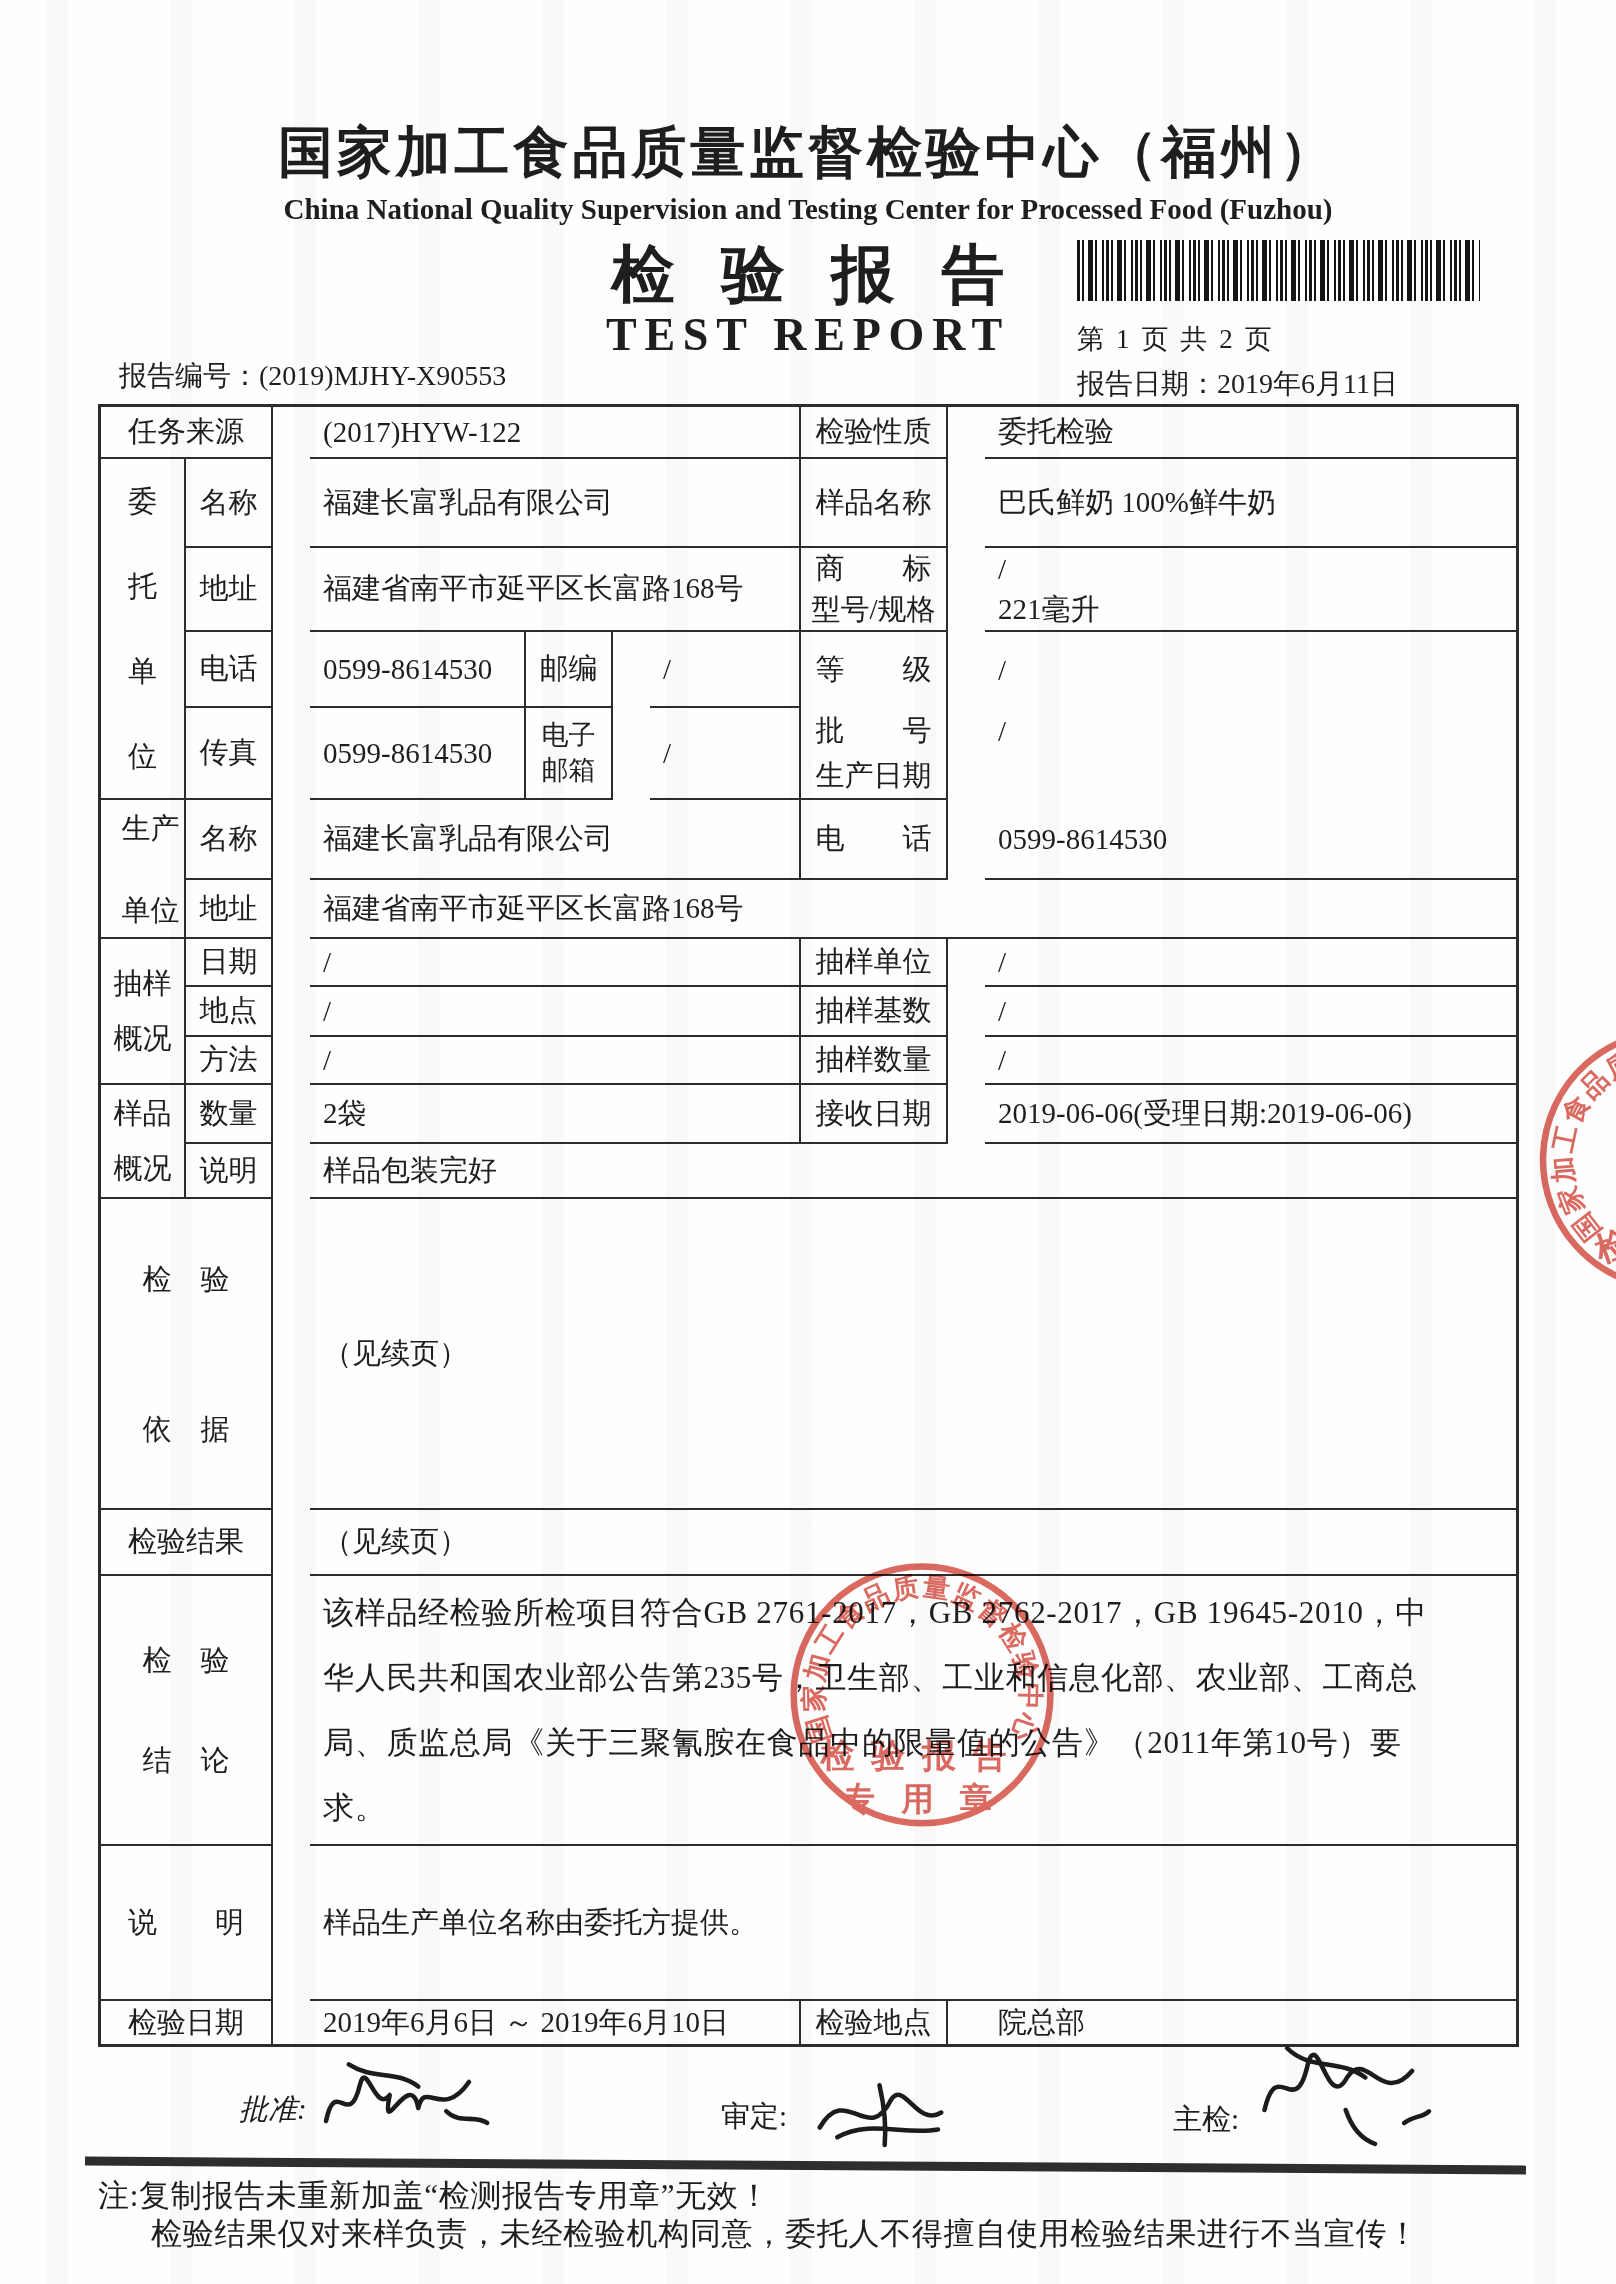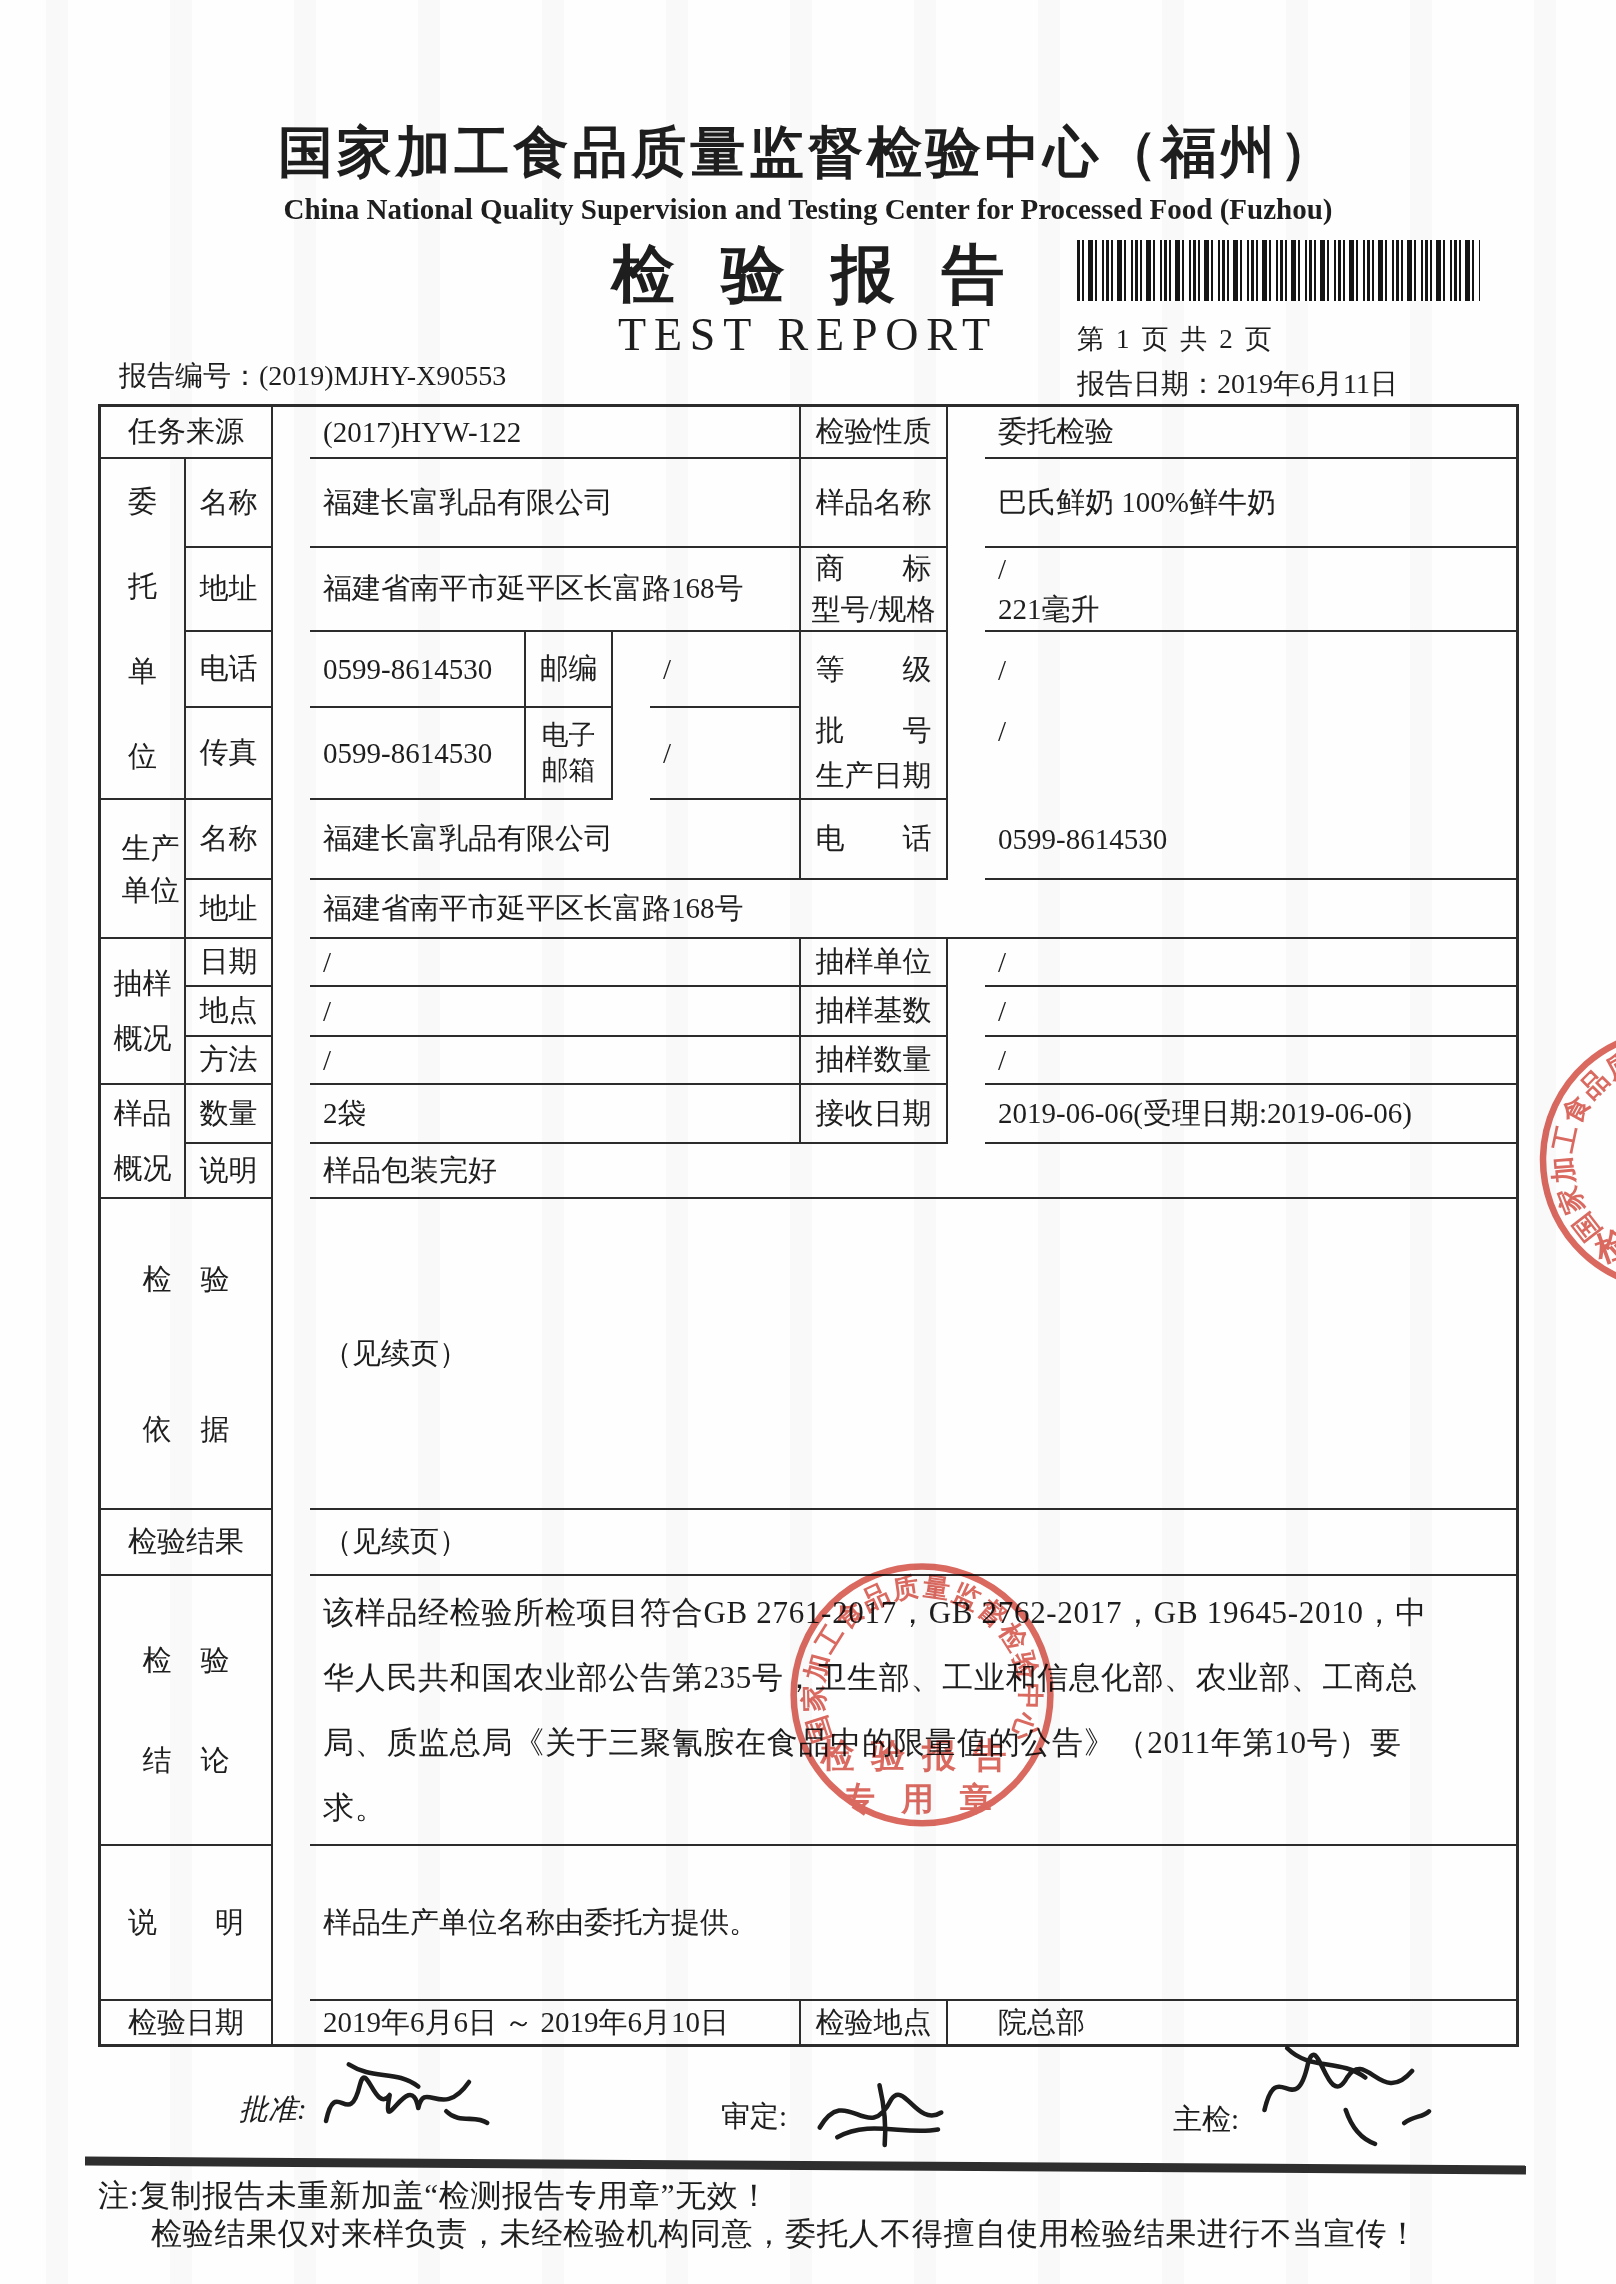--- a/index.html
+++ b/index.html
@@ -11,21 +11,21 @@
   }
   .page::before{
     content:""; position:absolute; inset:0; pointer-events:none;
     background:repeating-linear-gradient(90deg, rgba(0,0,0,0.00) 0 46px, rgba(0,0,0,0.018) 46px 68px, rgba(0,0,0,0.00) 68px 124px);
   }
   .abs{position:absolute;}
   
   .org-cn{left:0; top:116px; width:1616px; text-align:center; font-size:55px; font-weight:bold; letter-spacing:3.9px;}
   .org-en{left:0; top:193px; width:1616px; text-align:center; font-size:29px; font-weight:bold; letter-spacing:0px;}
   .title-cn{left:0; top:232px; width:1616px; text-align:center; font-size:63px; font-weight:bold; letter-spacing:47px; text-indent:47px;}
-  .title-en{left:0; top:308px; width:1616px; text-align:center; font-size:46px; font-weight:normal; letter-spacing:7.8px;}
+  .title-en{left:0; top:308px; width:1616px; text-align:center; font-size:46px; font-weight:bold; letter-spacing:7.8px;}
   .barcode{left:1077px; top:240px; width:403px; height:61px;
     background:repeating-linear-gradient(90deg,
       #151515 0 3.3px, #fff 3.3px 5.2px,
       #151515 5.2px 6.5px, #fff 6.5px 11px,
       #151515 11px 16.3px, #fff 16.3px 18px,
       #151515 18px 20px, #fff 20px 25.4px,
       #151515 25.4px 27px, #fff 27px 29px);
   }
   .page-info{left:1077px; top:321px; width:403px; font-size:27px; letter-spacing:2.6px;}
   .report-no{left:119px; top:357px; font-size:28px;}
@@ -37,21 +37,21 @@
     display:grid; box-sizing:border-box;
     grid-template-columns:85px 87px 253px 87px 188px 147px 571px;
     grid-template-rows:52px 89px 42px 42px 76px 46px 46px 80px 59px 48px 50px 48px 59px 55px 311px 66px 270px 155px 46px;
     border:3.3px solid #2c2c2c;
     font-size:29px;
   }
   .c{border-right:2px solid #2c2c2c; border-bottom:2px solid #2c2c2c; box-sizing:border-box; display:flex; min-width:0;}
   .lab{align-items:center; justify-content:center; text-align:center; white-space:pre-line;}
   .val{align-items:center; padding:0 13px; text-align:left;margin-left:37px;}
   .nb{border-bottom:none;}
-  .lh130{line-height:85px;} .lh95{line-height:42px;padding-left:16px;} .lh85{line-height:55px;} .lh56{line-height:35px; font-size:27px;}
+  .lh130{line-height:85px;} .lh95{line-height:82px;padding-left:16px;} .lh85{line-height:55px;} .lh56{line-height:35px; font-size:27px;}
   .basisLab{line-height:50px;} .conclLab{line-height:50px;}
   .concl .inner{max-width:1127px; line-height:65px; letter-spacing:0.7px; font-size:31px;}
   
   .stamps{left:0; top:0; width:1616px; height:2284px; pointer-events:none; mix-blend-mode:multiply; opacity:.88;}
   
   .sig-label{font-size:29px;}
   .bottom-rule{left:85px; top:2161px; width:1441px; height:8.5px; background:#2e2e2e; transform:rotate(0.35deg);}
   .note1{left:98px; top:2175px; font-size:31px; letter-spacing:0.7px;}
   .note2{left:151px; top:2213px; font-size:31px; letter-spacing:0.7px;}
   .sig-svg path{stroke:#1c1c1c; stroke-width:7; fill:none; stroke-linecap:round; stroke-linejoin:round;}

